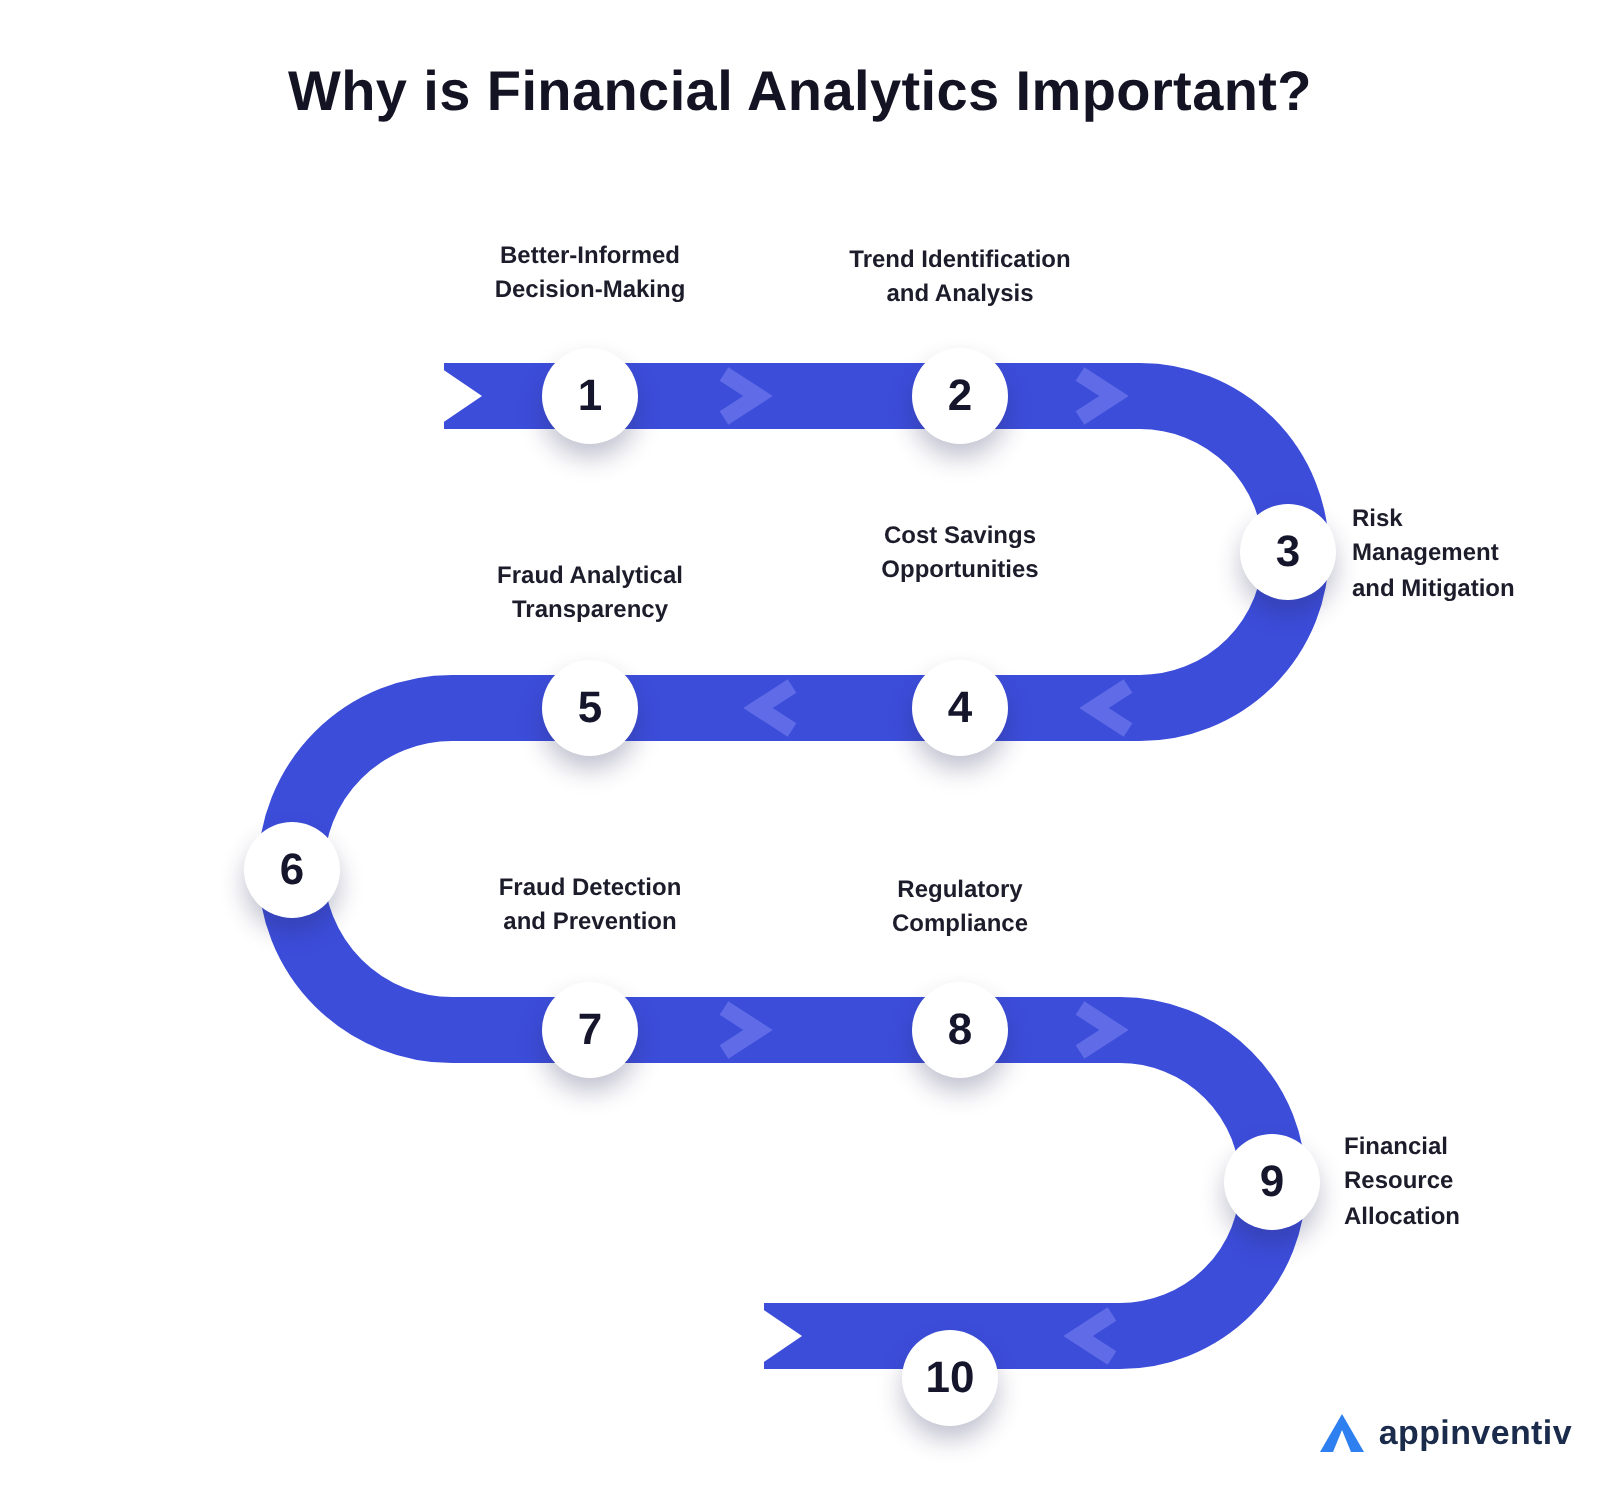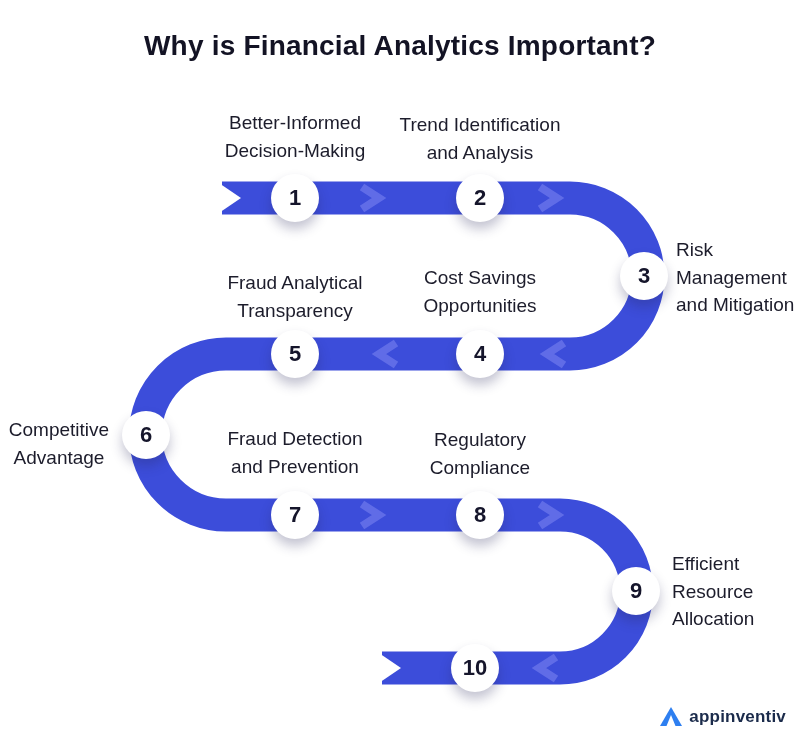--- a/index.html
+++ b/index.html
@@ -47,24 +47,24 @@
     justify-content: center;
     font-weight: 700;
     font-size: 22px;
     color: var(--number_color, #15152B);
     transform: translate(-50%, -50%);
     z-index: 2;
   }
   .label {
     position: absolute;
     white-space: pre-line;
-    font-size: 19px;
+    font-size: 12px;
     line-height: 1.45;
     color: var(--label_color, #1C1C2B);
-    font-weight: 400;
+    font-weight: 700;
     text-align: center;
     transform: translate(-50%, -50%);
     z-index: 3;
   }
   .label.align-left {
     text-align: left;
     transform: translate(0, -50%);
   }
   .logo {
     position: absolute;
@@ -105,40 +105,38 @@
 
   <div class="node" style="left:295px;top:198px">1</div>
   <div class="node" style="left:480px;top:198px">2</div>
   <div class="node" style="left:644px;top:276px">3</div>
   <div class="node" style="left:480px;top:354px">4</div>
   <div class="node" style="left:295px;top:354px">5</div>
   <div class="node" style="left:146px;top:435px">6</div>
   <div class="node" style="left:295px;top:515px">7</div>
   <div class="node" style="left:480px;top:515px">8</div>
   <div class="node" style="left:636px;top:591px">9</div>
-  <div class="node" style="left:475px;top:668px">10</div>
+  <div class="node" style="left:475px;top:689px">10</div>
 
   <div class="label" style="left:295px;top:137px">Better-Informed
 Decision-Making</div>
   <div class="label" style="left:480px;top:139px">Trend Identification
 and Analysis</div>
   <div class="label align-left" style="left:676px;top:277px">Risk
 Management
 and Mitigation</div>
-  <div class="label" style="left:480px;top:292px">Cost Savings
+  <div class="label" style="left:480px;top:277px">Cost Savings
 Opportunities</div>
   <div class="label" style="left:295px;top:297px">Fraud Analytical
 Transparency</div>
-  <div class="label" style="left:59px;top:444px">Competitive
-Advantage</div>
   <div class="label" style="left:480px;top:454px">Regulatory
 Compliance</div>
   <div class="label" style="left:295px;top:453px">Fraud Detection
 and Prevention</div>
-  <div class="label align-left" style="left:672px;top:591px">Efficient
+  <div class="label align-left" style="left:672px;top:591px">Financial
 Resource
 Allocation</div>
 
   <div class="logo">
     <svg width="22" height="20" viewBox="0 0 22 20" aria-hidden="true">
       <polygon points="11,0 22,19 0,19" style="fill: var(--logo_icon_color, #2E7FF0);"></polygon>
       <polygon points="11,8 15.5,19 6.5,19" fill="#ffffff"></polygon>
     </svg>
     <span class="logo-text">appinventiv</span>
   </div>

